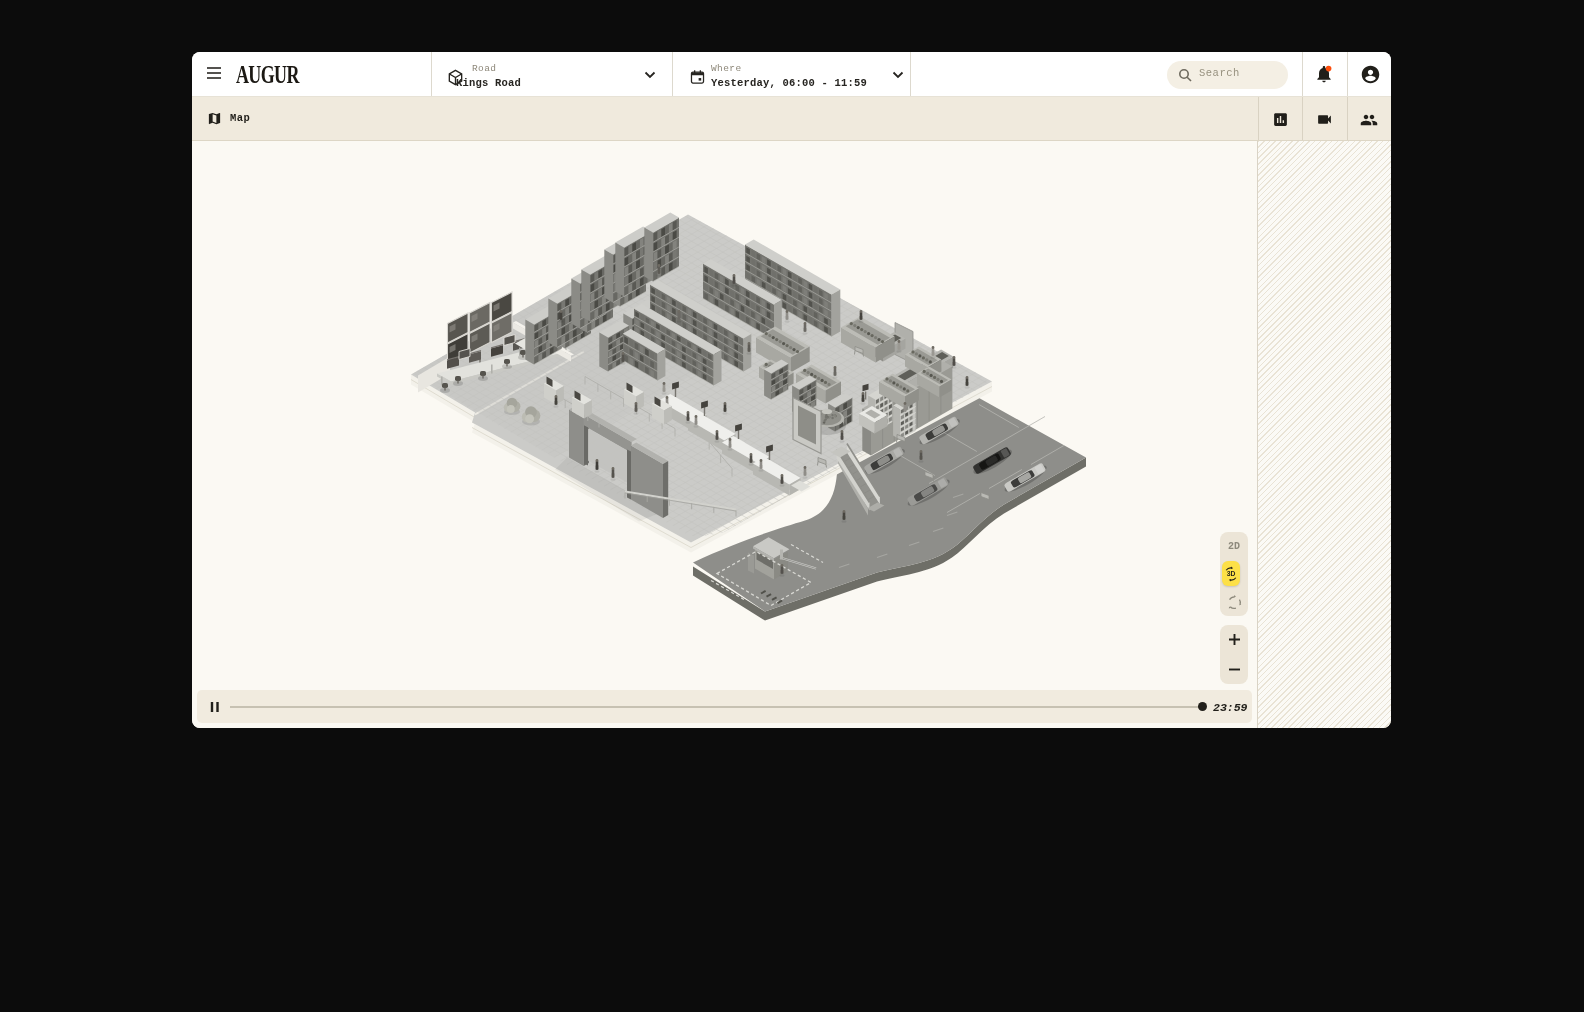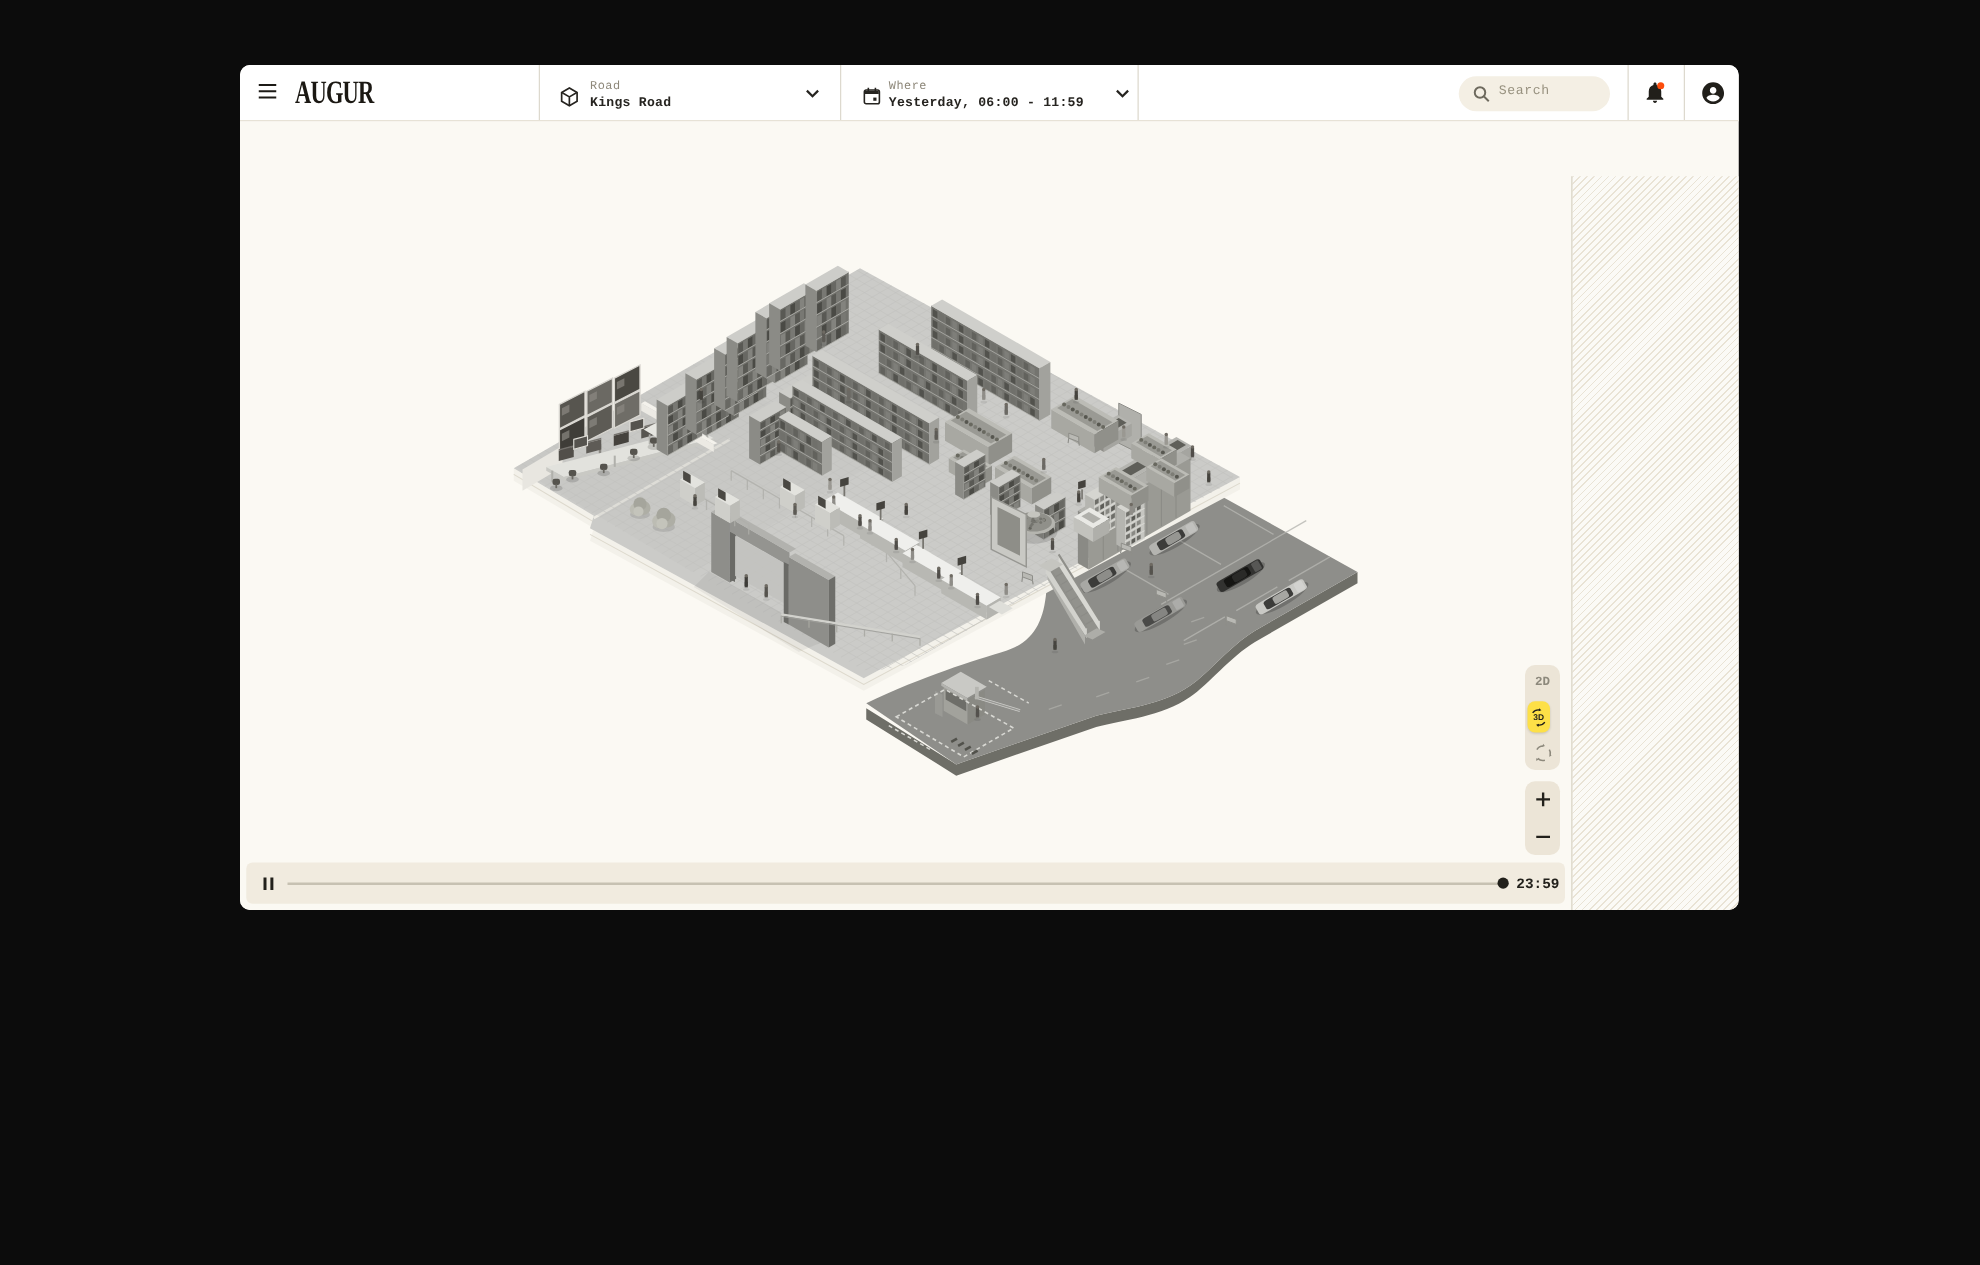--- a/index.html
+++ b/index.html
@@ -6,39 +6,39 @@
 .hdr{position:absolute;left:0;top:0;width:100%;height:44px;background:#ffffff;border-bottom:1px solid #e7e2d6;}
 .vsep{position:absolute;top:0;width:1px;height:44px;background:#ddd9ce;}
 .tb{position:absolute;left:0;top:45px;width:100%;height:44px;background:#f0eadd;border-bottom:1px solid #ddd6c5;box-sizing:border-box;}
 .tsep{position:absolute;top:0;width:1px;height:43px;background:#d9d2c2;}
 .lbl{position:absolute;font-size:9.5px;color:#8d8779;letter-spacing:0.4px;}
 .val{position:absolute;font-size:10.5px;color:#262420;letter-spacing:0.2px;font-weight:bold;}
 .content{position:absolute;left:0;top:89px;width:100%;height:588px;}
 .maparea{position:absolute;left:0;top:0;width:1065px;height:588px;background:#fbf9f3;}
 .rpanel{position:absolute;left:1065px;top:0;width:134px;height:588px;border-left:1px solid #d9d3c5;box-sizing:border-box;
 background:repeating-linear-gradient(135deg,#e9e3d5 0,#e9e3d5 1px,#fbfaf6 1px,#fbfaf6 4px);}
-.tl{position:absolute;left:5px;top:549px;width:1055px;height:33px;background:#f1ebdf;border-radius:5px;}
+.tl{position:absolute;left:5px;top:549px;width:1055px;height:33px;background:#f1ebdf;border-radius:5px;font-style:italic;}
 .ctrl{position:absolute;width:28px;background:#ece5d7;border-radius:8px;}
 .cbtn{width:28px;height:28px;display:flex;align-items:center;justify-content:center;text-align:right;}
 .sel3d{position:absolute;left:1.5px;top:29px;width:18px;height:25px;background:#fde047;border-radius:6px;box-shadow:0 1px 2px rgba(0,0,0,0.15);display:flex;align-items:center;justify-content:center;}
 </style></head><body>
 <div class="win">
   <div class="hdr">
     <svg width="20" height="16" style="position:absolute;left:14px;top:14px" viewBox="0 0 20 16">
       <path d="M1 2h14M1 7h14M1 12h14" stroke="#1c1a16" stroke-width="1.7"></path>
     </svg>
     <div style="position:absolute;left:44px;top:8px;font-family:'Liberation Serif',serif;font-weight:bold;font-size:29px;color:#1b1813;letter-spacing:-1px;transform:scale(0.62,0.90);transform-origin:0 0">AUGUR</div>
     <div class="vsep" style="left:239px"></div>
 
     <svg width="19" height="19" style="position:absolute;left:254px;top:16px" viewBox="0 0 24 24" fill="none" stroke="#262420" stroke-width="1.7">
       <path d="M12 3l7.8 4.5v9L12 21l-7.8-4.5v-9z"></path>
         <path d="M4.4 7.6L12 12l7.6-4.4M12 12v8.6"></path>
     </svg>
     <div class="lbl" style="left:280px;top:11px">Road</div>
-    <div class="val" style="left:280px;top:25px">Kings Road</div>
+    <div class="val" style="left:264px;top:25px">Kings Road</div>
     <svg width="12" height="8" style="position:absolute;left:452px;top:19px" viewBox="0 0 12 8" fill="none">
         <path d="M1.5 1.5L6 6l4.5-4.5" stroke="#262420" stroke-width="1.8"></path>
       </svg>
     <div class="vsep" style="left:480px"></div>
 
     <svg width="17" height="18" style="position:absolute;left:497px;top:16px" viewBox="0 0 24 24" fill="none" stroke="#262420" stroke-width="1.8">
       <rect x="3.5" y="5" width="17" height="15.5" rx="2"></rect>
         <path d="M8 2.5v4M16 2.5v4"></path>
         <path d="M4.2 5.8h15.6v3.7H4.2z" fill="#262420" stroke="none"></path>
         <rect x="13.6" y="13.5" width="3.6" height="3.6" fill="#262420" stroke="none"></rect>
@@ -57,20 +57,38 @@
       </svg>
     <div style="position:absolute;left:1007px;top:15px;font-size:10.5px;color:#97917f;letter-spacing:0.5px">Search</div>
     <div class="vsep" style="left:1110px"></div>
     <svg width="20" height="20" style="position:absolute;left:1122px;top:12px" viewBox="0 0 24 24">
       <path d="M12 22c1.1 0 2-.9 2-2h-4c0 1.1.9 2 2 2zm6-6v-5c0-3.07-1.63-5.64-4.5-6.32V4c0-.83-.67-1.5-1.5-1.5S10.5 3.17 10.5 4v.68C7.64 5.36 6 7.92 6 11v5l-2 2v1h16v-1l-2-2z" fill="#211f1a"></path>
       <circle cx="17.5" cy="5.5" r="3.4" fill="#fc4d0d"></circle>
     </svg>
     <div class="vsep" style="left:1155px"></div>
     <svg width="21" height="21" style="position:absolute;left:1168px;top:12px" viewBox="0 0 24 24">
       <path d="M12 2C6.48 2 2 6.48 2 12s4.48 10 10 10 10-4.48 10-10S17.52 2 12 2zm0 4.5c1.66 0 3 1.34 3 3s-1.34 3-3 3-3-1.34-3-3 1.34-3 3-3zm0 13.2c-2.5 0-4.71-1.28-6-3.22.03-1.99 4-3.08 6-3.08s5.97 1.09 6 3.08c-1.29 1.94-3.5 3.22-6 3.22z" fill="#211f1a"></path>
+    </svg>
+  </div>
+  <div class="tb">
+    <svg width="15" height="15" style="position:absolute;left:15px;top:14px" viewBox="0 0 24 24">
+      <path d="M20.5 3l-.16.03L15 5.1 9 3 3.36 4.9c-.21.07-.36.25-.36.48V20.5c0 .28.22.5.5.5l.16-.03L9 18.9l6 2.1 5.64-1.9c.21-.07.36-.25.36-.48V3.5c0-.28-.22-.5-.5-.5zM15 19l-6-2.11V5l6 2.11V19z" fill="#211f1a"></path>
+    </svg>
+    <div style="position:absolute;left:38px;top:15px;font-size:10.5px;font-weight:bold;color:#211f1a;letter-spacing:0.5px">Map</div>
+    <div class="tsep" style="left:1066px"></div>
+    <div class="tsep" style="left:1110px"></div>
+    <div class="tsep" style="left:1155px"></div>
+    <svg width="17" height="17" style="position:absolute;left:1080px;top:14px" viewBox="0 0 24 24">
+      <path d="M19 3H5c-1.1 0-2 .9-2 2v14c0 1.1.9 2 2 2h14c1.1 0 2-.9 2-2V5c0-1.1-.9-2-2-2zM9 17H7v-7h2v7zm4 0h-2V7h2v10zm4 0h-2v-4h2v4z" fill="#211f1a"></path>
+    </svg>
+    <svg width="17" height="17" style="position:absolute;left:1124px;top:14px" viewBox="0 0 24 24">
+      <path d="M17 10.5V7c0-.55-.45-1-1-1H4c-.55 0-1 .45-1 1v10c0 .55.45 1 1 1h12c.55 0 1-.45 1-1v-3.5l4 4v-11l-4 4z" fill="#211f1a"></path>
+    </svg>
+    <svg width="18" height="18" style="position:absolute;left:1168px;top:14px" viewBox="0 0 24 24">
+      <path d="M16 11c1.66 0 2.99-1.34 2.99-3S17.66 5 16 5c-1.66 0-3 1.34-3 3s1.34 3 3 3zm-8 0c1.66 0 2.99-1.34 2.99-3S9.66 5 8 5C6.34 5 5 6.34 5 8s1.34 3 3 3zm0 2c-2.33 0-7 1.17-7 3.5V19h14v-2.5c0-2.33-4.67-3.5-7-3.5zm8 0c-.29 0-.62.02-.97.05 1.16.84 1.97 1.97 1.97 3.45V19h6v-2.5c0-2.33-4.67-3.5-7-3.5z" fill="#211f1a"></path>
     </svg>
   </div>
   <div class="content">
     <div class="maparea">
       <svg width="1065" height="588" viewBox="0 0 1065 588" style="position:absolute;left:0;top:0">
 <path d="M894.0,316.5L812.0,363.5C792.0,375.5 775.0,397.5 760.0,407.5C737.0,423.5 707.0,425.5 685.0,431.5L573.0,470.5L501.0,425.5L501.0,434.5L573.0,479.5L685.0,440.5C707.0,434.5 737.0,432.5 760.0,416.5C775.0,406.5 792.0,384.5 812.0,372.5L894.0,325.5Z" fill="#6e6e67"></path>
 <path d="M501.0,421.5C547.0,399.5 587.0,387.5 613.0,379.5C635.0,372.5 643.0,355.5 645.0,332.5L779.0,252.5L894.0,316.5L812.0,363.5C792.0,375.5 775.0,397.5 760.0,407.5C737.0,423.5 707.0,425.5 685.0,431.5L573.0,470.5Z" fill="#8e8e8a"></path>
 <path d="M703.0,311.5L742.8,334.5" stroke="#b5b5b0" stroke-width="1.0" opacity="0.8" fill="none"></path>
 <path d="M745.0,287.5L784.8,310.5" stroke="#b5b5b0" stroke-width="1.0" opacity="0.8" fill="none"></path>
 <path d="M787.0,263.5L826.8,286.5" stroke="#b5b5b0" stroke-width="1.0" opacity="0.8" fill="none"></path>

